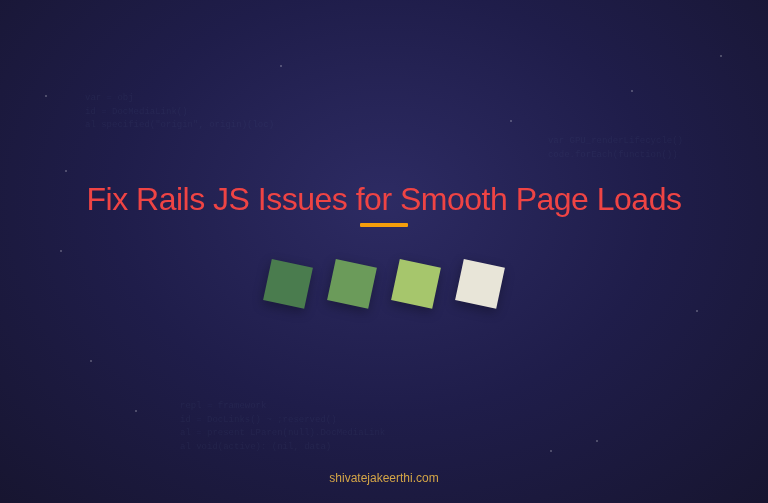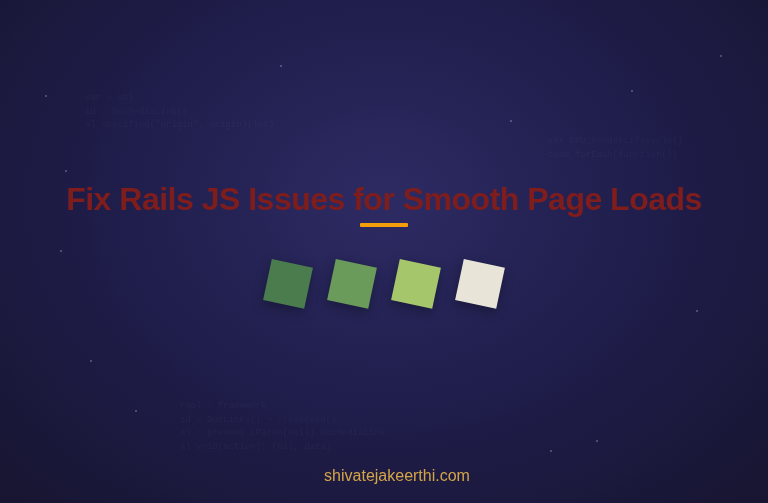--- a/index.html
+++ b/index.html
@@ -66,23 +66,23 @@
       position: absolute;
       top: 50%;
       left: 50%;
       transform: translate(-50%, -58%);
       text-align: center;
       width: 100%;
       padding: 0 40px;
     }
     
     .title {
-      color: #7f1d1d;
+      color: #ef4444;
       font-size: 32px;
-      font-weight: 700;
+      font-weight: 400;
       line-height: 1.25;
       letter-spacing: -0.5px;
       margin-bottom: 4px;
     }
     
     .underline {
       width: 48px;
       height: 4px;
       background: #f59e0b;
       margin: 0 auto;
@@ -107,23 +107,22 @@
     .square-2 { background: #6b9b5a; }
     .square-3 { background: #a6c66c; }
     .square-4 { background: #e8e5d8; }
     
     .footer {
       position: absolute;
       bottom: 18px;
       left: 50%;
       transform: translateX(-50%);
       color: #d4a547;
-      font-size: 16px;
+      font-size: 12px;
       font-weight: 500;
-      margin-left: 13px;
     }
   </style>
 </head>
 <body>
 
 <span class="dot"></span>
 <span class="dot"></span>
 <span class="dot"></span>
 <span class="dot"></span>
 <span class="dot"></span>

